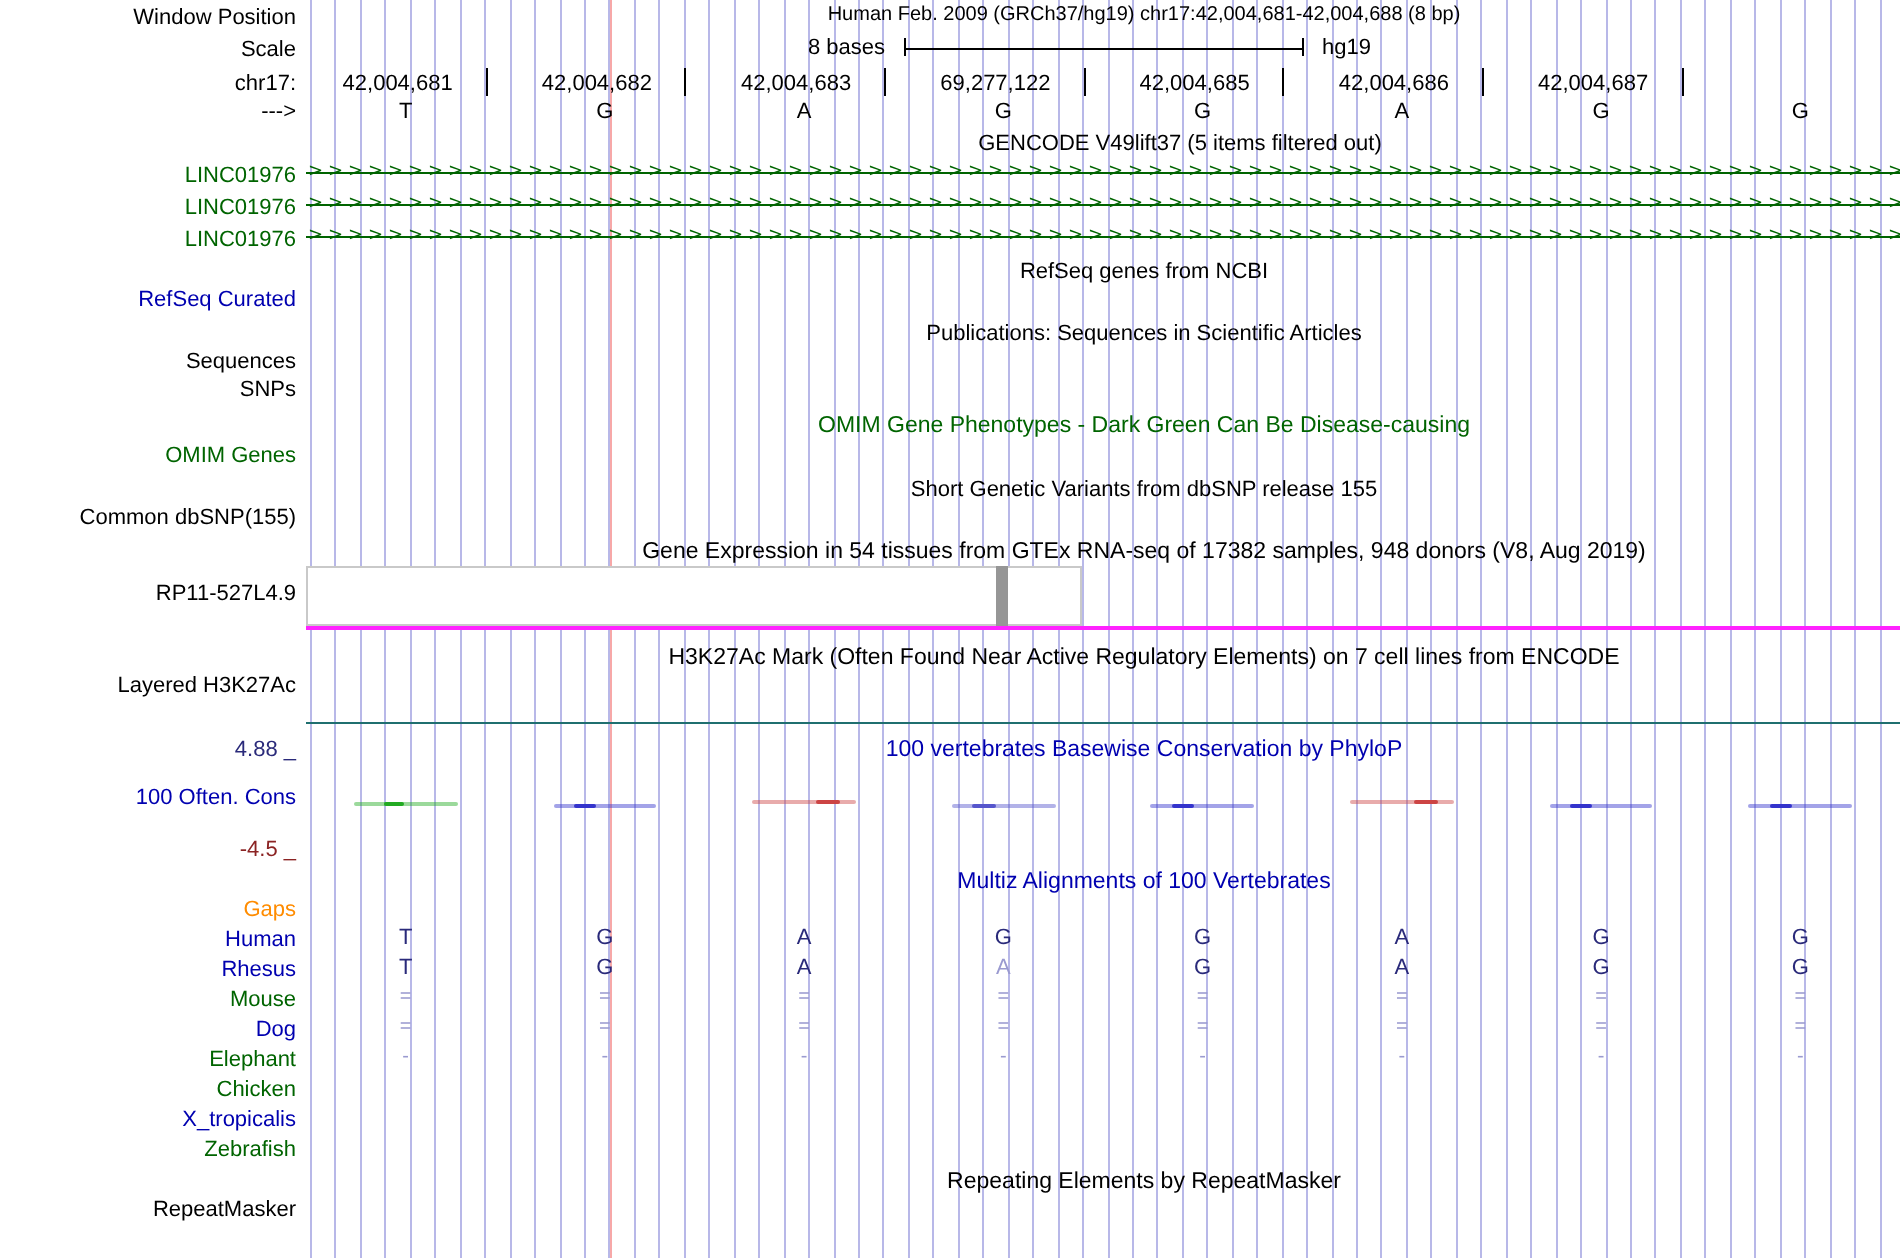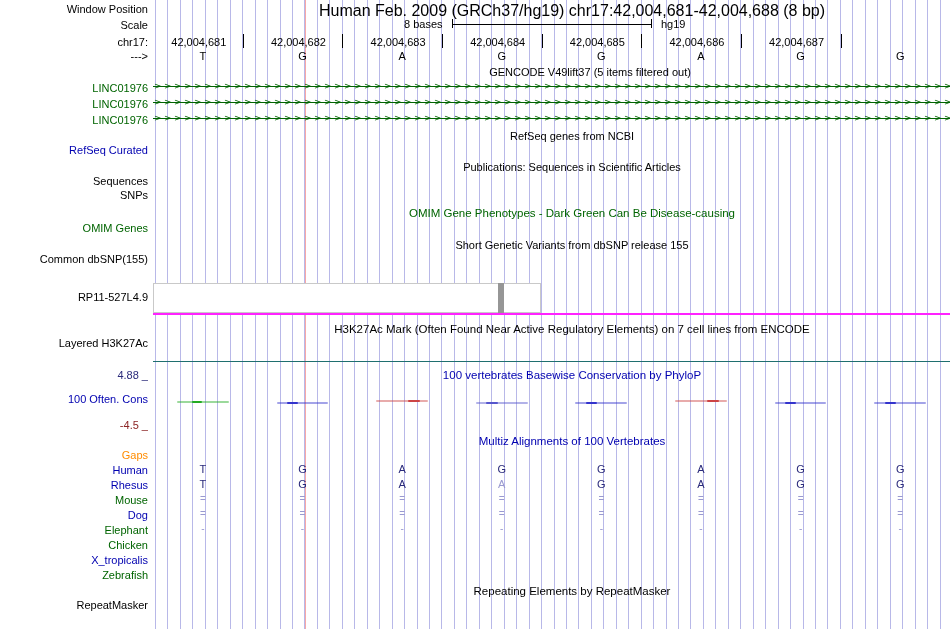--- a/index.html
+++ b/index.html
@@ -163,36 +163,36 @@
         <div class="gl" style="left: 712px;"></div>
         <div class="gl" style="left: 724px;"></div>
         <div class="gl" style="left: 737px;"></div>
         <div class="gl" style="left: 749px;"></div>
         <div class="gl" style="left: 762px;"></div>
         <div class="gl" style="left: 774px;"></div>
         <div class="gl" style="left: 787px;"></div>
       </div>
     <div id="redline"></div>
 
-    <div class="ctr c-black" style="left:419px;top:2px;font-size:16px">Human Feb. 2009 (GRCh37/hg19)   chr17:42,004,681-42,004,688 (8 bp)</div>
+    <div class="ctr c-black" style="left:419px;top:2px;font-size:10px">Human Feb. 2009 (GRCh37/hg19)   chr17:42,004,681-42,004,688 (8 bp)</div>
 
     <div class="tx c-black" style="left:251px;top:18px">8 bases</div>
     <div id="scalebar" style="left:299px;top:24px;width:200px;"></div>
     <div class="scaleend" style="left:299px;top:19px;"></div>
     <div class="scaleend" style="left:498px;top:19px;"></div>
     <div class="tx c-black" style="left:508px;top:18px">hg19</div>
 
     <div id="rulerpos">
         <div class="ctr c-black" style="left: 45.8125px; top: 36px;">42,004,681</div>
         <div class="tick" style="left: 90px; top: 34px; height: 14px;"></div>
         <div class="ctr c-black" style="left: 145.438px; top: 36px;">42,004,682</div>
         <div class="tick" style="left: 189px; top: 34px; height: 14px;"></div>
         <div class="ctr c-black" style="left: 245.062px; top: 36px;">42,004,683</div>
         <div class="tick" style="left: 289px; top: 34px; height: 14px;"></div>
-        <div class="ctr c-black" style="left: 344.688px; top: 36px;">42,004,684</div>
+        <div class="ctr c-black" style="left: 344.688px; top: 36px;">69,277,122</div>
         <div class="tick" style="left: 389px; top: 34px; height: 14px;"></div>
         <div class="ctr c-black" style="left: 444.312px; top: 36px;">42,004,685</div>
         <div class="tick" style="left: 488px; top: 34px; height: 14px;"></div>
         <div class="ctr c-black" style="left: 543.938px; top: 36px;">42,004,686</div>
         <div class="tick" style="left: 588px; top: 34px; height: 14px;"></div>
         <div class="ctr c-black" style="left: 643.562px; top: 36px;">42,004,687</div>
         <div class="tick" style="left: 688px; top: 34px; height: 14px;"></div>
       </div>
     <div id="rulerbases">
         <div class="base c-black" style="left: 49.8125px; top: 50px;">T</div>
@@ -457,20 +457,21 @@
       </div>
 
     <div class="ctr c-black" style="left:419px;top:130px">RefSeq genes from NCBI</div>
 
     <div class="ctr c-black" style="left:419px;top:161px">Publications: Sequences in Scientific Articles</div>
 
     <div class="ctr c-green" style="left:419px;top:207px;font-size:11.5px">OMIM Gene Phenotypes - Dark Green Can Be Disease-causing</div>
 
     <div class="ctr c-black" style="left:419px;top:239px">Short Genetic Variants from dbSNP release 155</div>
 
+    <div class="ctr c-black" style="left:419px;top:270px;font-size:11.5px">Gene Expression in 54 tissues from GTEx RNA-seq of 17382 samples, 948 donors (V8, Aug 2019)</div>
     <div id="gtexbox" style="left:0px;top:283px;width:388px;height:30px;"></div>
     <div id="gtexbar" style="left:345px;top:283px;width:6px;height:30px;"></div>
     <div id="magenta" style="left:0px;top:313px;width:797px;"></div>
 
     <div class="ctr c-black" style="left:419px;top:323px;font-size:11.5px">H3K27Ac Mark (Often Found Near Active Regulatory Elements) on 7 cell lines from ENCODE</div>
     <div id="tealline" style="left:0px;top:361px;width:797px;"></div>
 
     <div class="ctr c-blue" style="left:419px;top:369px;font-size:11.5px">100 vertebrates Basewise Conservation by PhyloP</div>
     <div class="cons" id="consrow" style="left:0px;top:396px;width:797px;">
         <div class="consline" style="left: 23.91px; top: 4.67px; width: 51.805px; background: rgb(34, 170, 34); opacity: 0.45;"></div>

